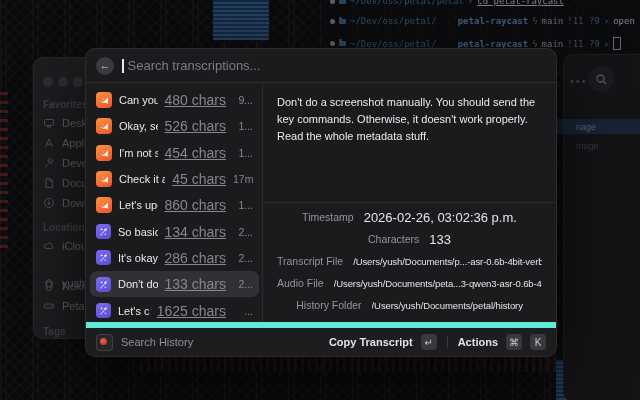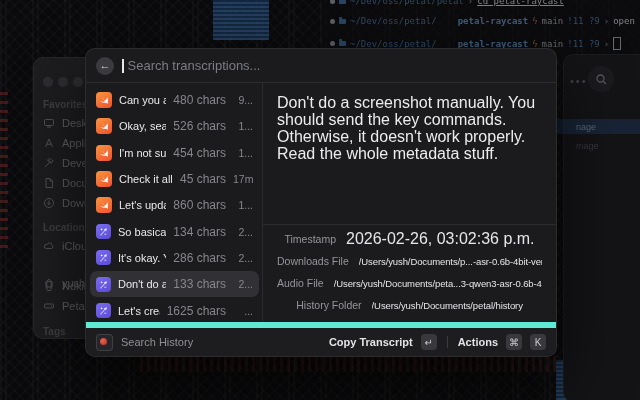--- a/index.html
+++ b/index.html
@@ -75,29 +75,29 @@
   .caret{width:1.5px;height:14px;background:#e8e8ec;}
   .placeholder{font-size:13px;color:#7c7c84;margin-left:-4px;}
   .mbody{flex:1;display:flex;min-height:0;}
   .mlist{width:176px;flex:0 0 auto;padding:4px 3px 0 4px;box-sizing:border-box;}
   .row{height:26.3px;display:flex;align-items:center;gap:7px;padding:0 6px;border-radius:7px;}
   .row.sel{background:#303035;}
   .ricon{width:16px;height:16px;border-radius:4px;flex:0 0 auto;display:flex;align-items:center;justify-content:center;}
   .ricon.swift{background:linear-gradient(150deg,#f9953e,#f0512c);}
   .ricon.petal{background:linear-gradient(150deg,#7c6cf0,#5a4bd8);width:15px;height:15px;}
   .rtitle{flex:1;font-size:11px;font-weight:500;color:#e9e9ec;white-space:nowrap;overflow:hidden;}
-  .rchars{font-size:12px;color:#86868c;white-space:nowrap;}
+  .rchars{font-size:14px;color:#86868c;white-space:nowrap;text-decoration:underline;}
   .rtime{width:20px;text-align:right;font-size:10.5px;color:#86868c;white-space:nowrap;overflow:hidden;}
   .mdetail{flex:1;border-left:1px solid #2c2c2f;display:flex;flex-direction:column;min-width:0;}
-  .transcript{flex:1;padding:11px 14px;font-size:16px;line-height:17px;color:#ececef;}
+  .transcript{flex:1;padding:11px 14px;font-size:11px;line-height:17px;color:#ececef;}
   .mdivider{height:1px;background:#2c2c2f;margin:0 0;}
   .meta{padding:3px 14px 6px 14px;}
   .mrow{height:22px;display:flex;align-items:center;justify-content:center;gap:10px;}
   .mlabel{font-size:10.5px;color:#95959b;white-space:nowrap;flex:0 0 auto;}
-  .mvalue{font-size:16px;color:#e6e6ea;white-space:nowrap;overflow:hidden;text-align:right;}
+  .mvalue{font-size:13px;color:#e6e6ea;white-space:nowrap;overflow:hidden;text-align:right;}
   .mvalue.path{font-size:9.5px;letter-spacing:-0.1px;}
   .mfoot{height:28px;flex:0 0 auto;border-top:6px solid #5eead4;display:flex;align-items:center;
     padding:0 10px;gap:8px;background:#1d1d20;}
   .exticon{width:15px;height:15px;border-radius:4px;background:#26262a;border:1px solid rgba(255,255,255,0.12);
     position:relative;flex:0 0 auto;}
   .exticon::before{content:"";position:absolute;left:3px;top:3px;width:7px;height:7px;border-radius:50%;
     background:radial-gradient(circle at 35% 35%,#f0604a,#b03226);}
   .footlabel{font-size:11px;color:#8f8f95;flex:1;}
   .action{font-size:11px;font-weight:600;color:#e3e3e7;}
   .key{min-width:16px;height:16px;padding:0 3px;border-radius:4px;background:#39393d;color:#c9c9ce;
@@ -352,21 +352,25 @@
 
       <div class="mdetail">
         <div class="transcript">Don't do a screenshot manually. You should send the key commands. Otherwise, it doesn't work properly. Read the whole metadata stuff.</div>
         <div class="mdivider"></div>
         <div class="meta">
           <div class="mrow">
             <span class="mlabel">Timestamp</span>
             <span class="mvalue">2026-02-26, 03:02:36 p.m.</span>
           </div>
           <div class="mrow">
-            <span class="mlabel">Downloads File</span>
+            <span class="mlabel">Characters</span>
+            <span class="mvalue">133</span>
+          </div>
+          <div class="mrow">
+            <span class="mlabel">Transcript File</span>
             <span class="mvalue path">/Users/yush/Documents/p...-asr-0.6b-4bit-verbatim.txt</span>
           </div>
           <div class="mrow">
             <span class="mlabel">Audio File</span>
             <span class="mvalue path">/Users/yush/Documents/peta...3-qwen3-asr-0.6b-4bit.m4a</span>
           </div>
           <div class="mrow">
             <span class="mlabel">History Folder</span>
             <span class="mvalue path">/Users/yush/Documents/petal/history</span>
           </div>

